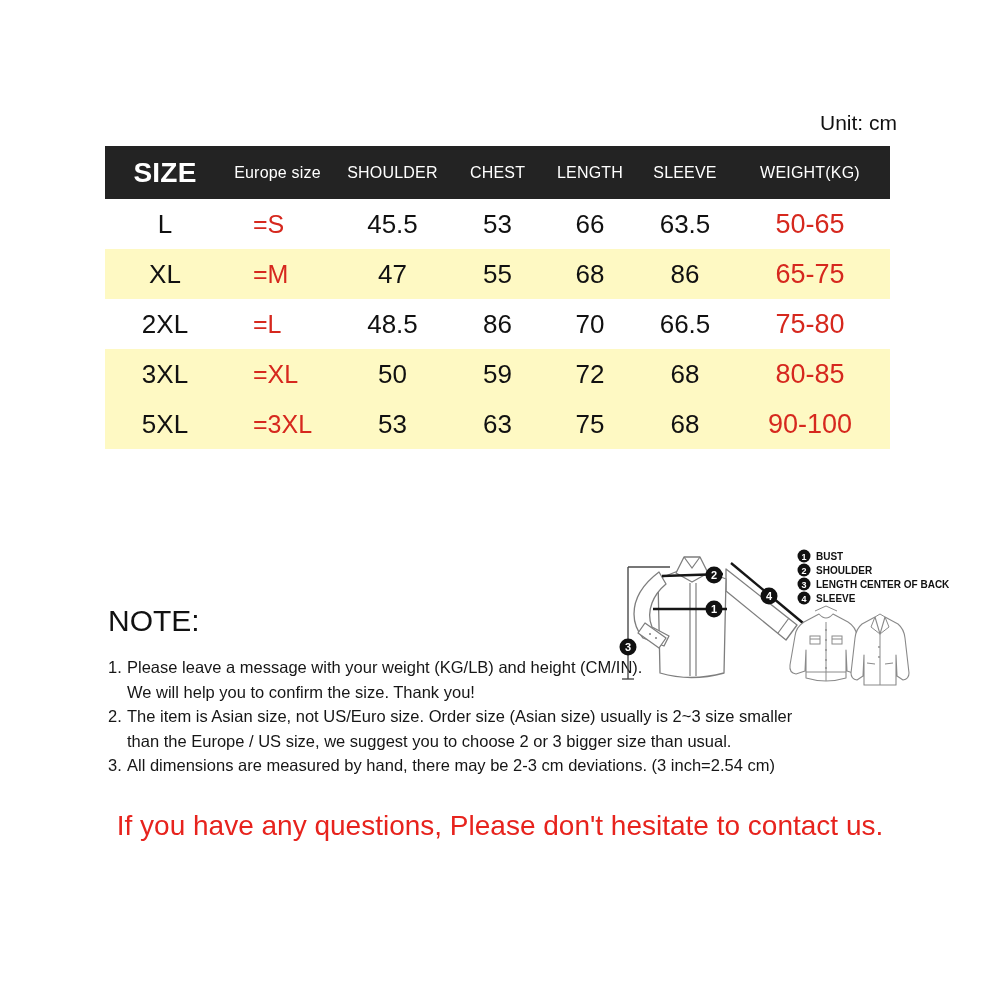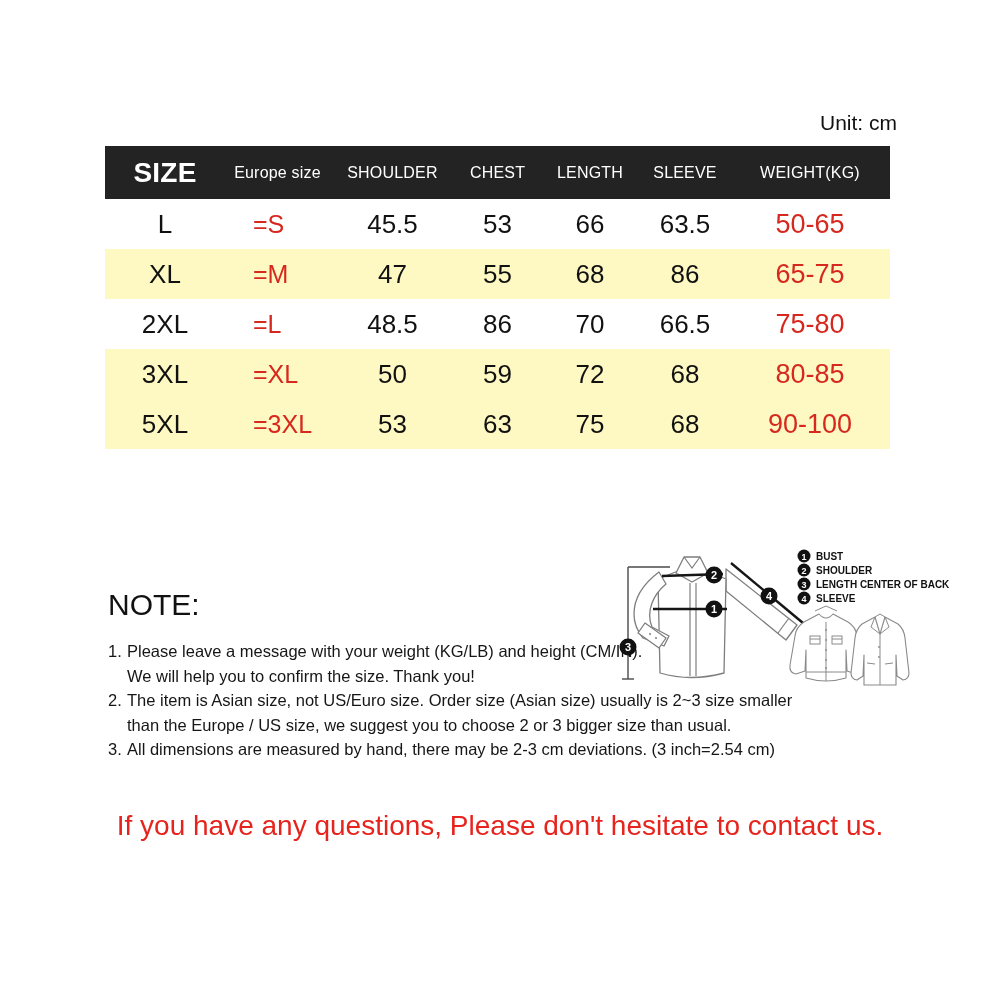--- a/index.html
+++ b/index.html
@@ -30,21 +30,21 @@
   .size-table tbody tr.alt { background:#fef9c3; }
   .size-table td {
     text-align:center; vertical-align:middle; font-size:26px; color:#111;
   }
   .size-table td.europe {
     color:#d6281e; text-align:left; padding-left:28px; font-size:25px;
   }
   .size-table td.weight { color:#d6281e; font-size:27px; }
 
   
-  .note-section { position:absolute; left:108px; top:588px; width:660px; }
+  .note-section { position:absolute; left:108px; top:604px; width:660px; }
   .note-heading { font-size:30px; color:#111; margin-bottom:17px; }
   .note-item { display:flex; }
   .note-num { flex:none; width:19px; font-size:16.5px; line-height:24.5px; color:#161616; }
   .note-lines { flex:1; }
   .note-line { font-size:16.5px; line-height:24.5px; color:#161616; white-space:nowrap; }
 
   
   .contact-line {
     position:absolute; left:0; top:766px; width:1000px;
     text-align:center; font-size:28px; color:#e7231d;margin-top:44px;

